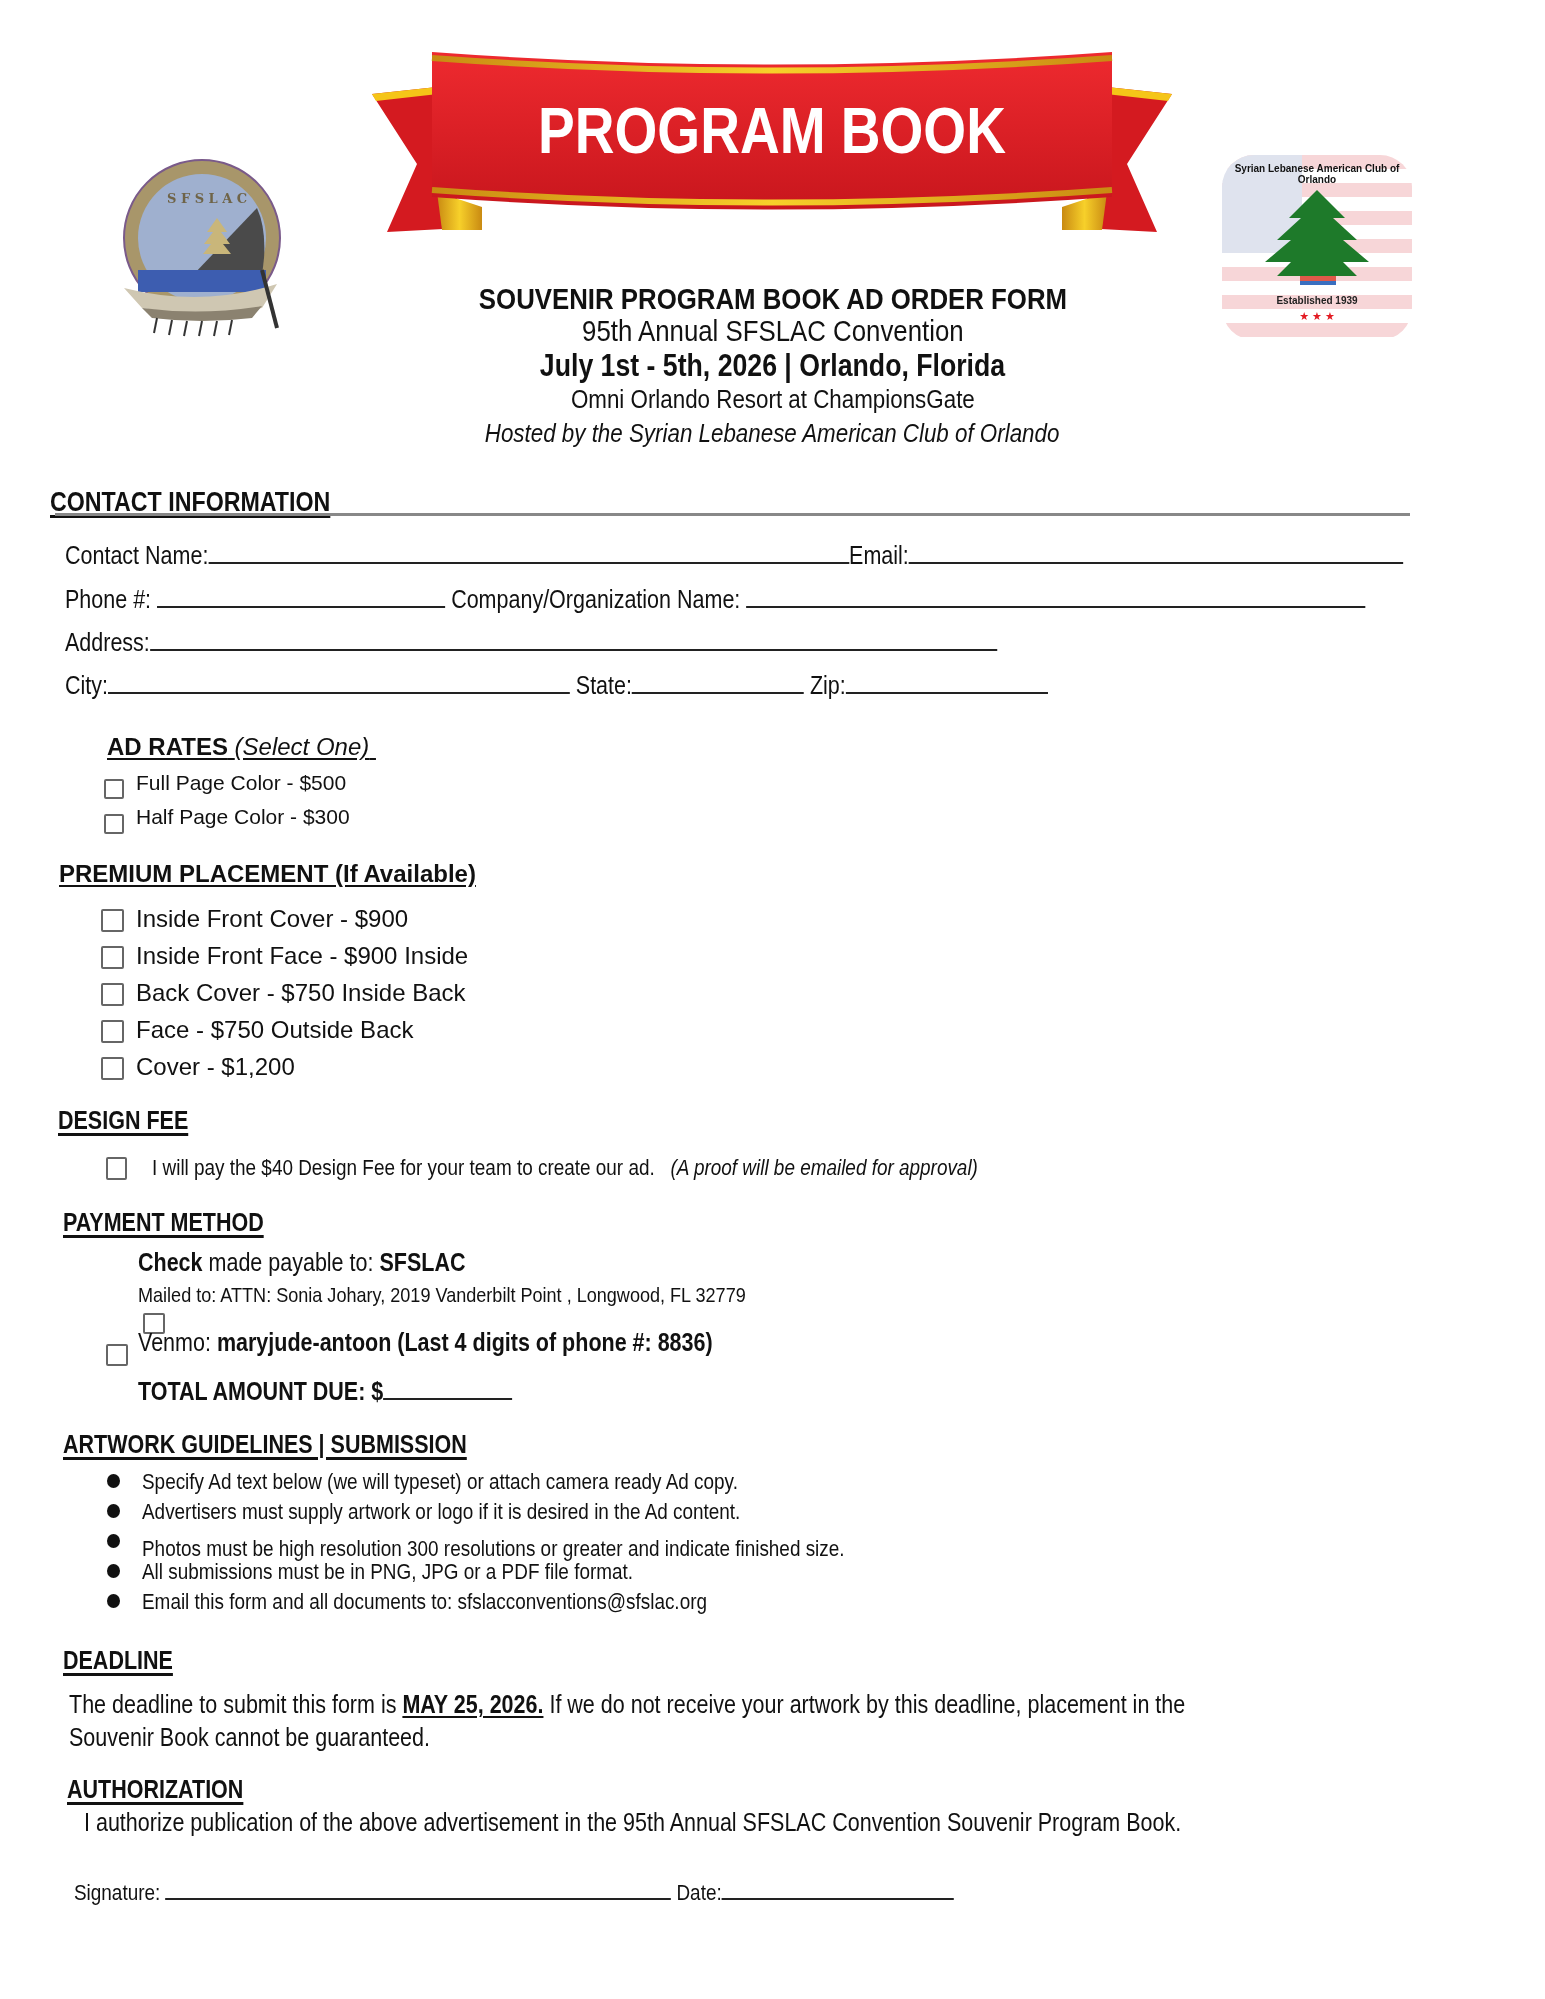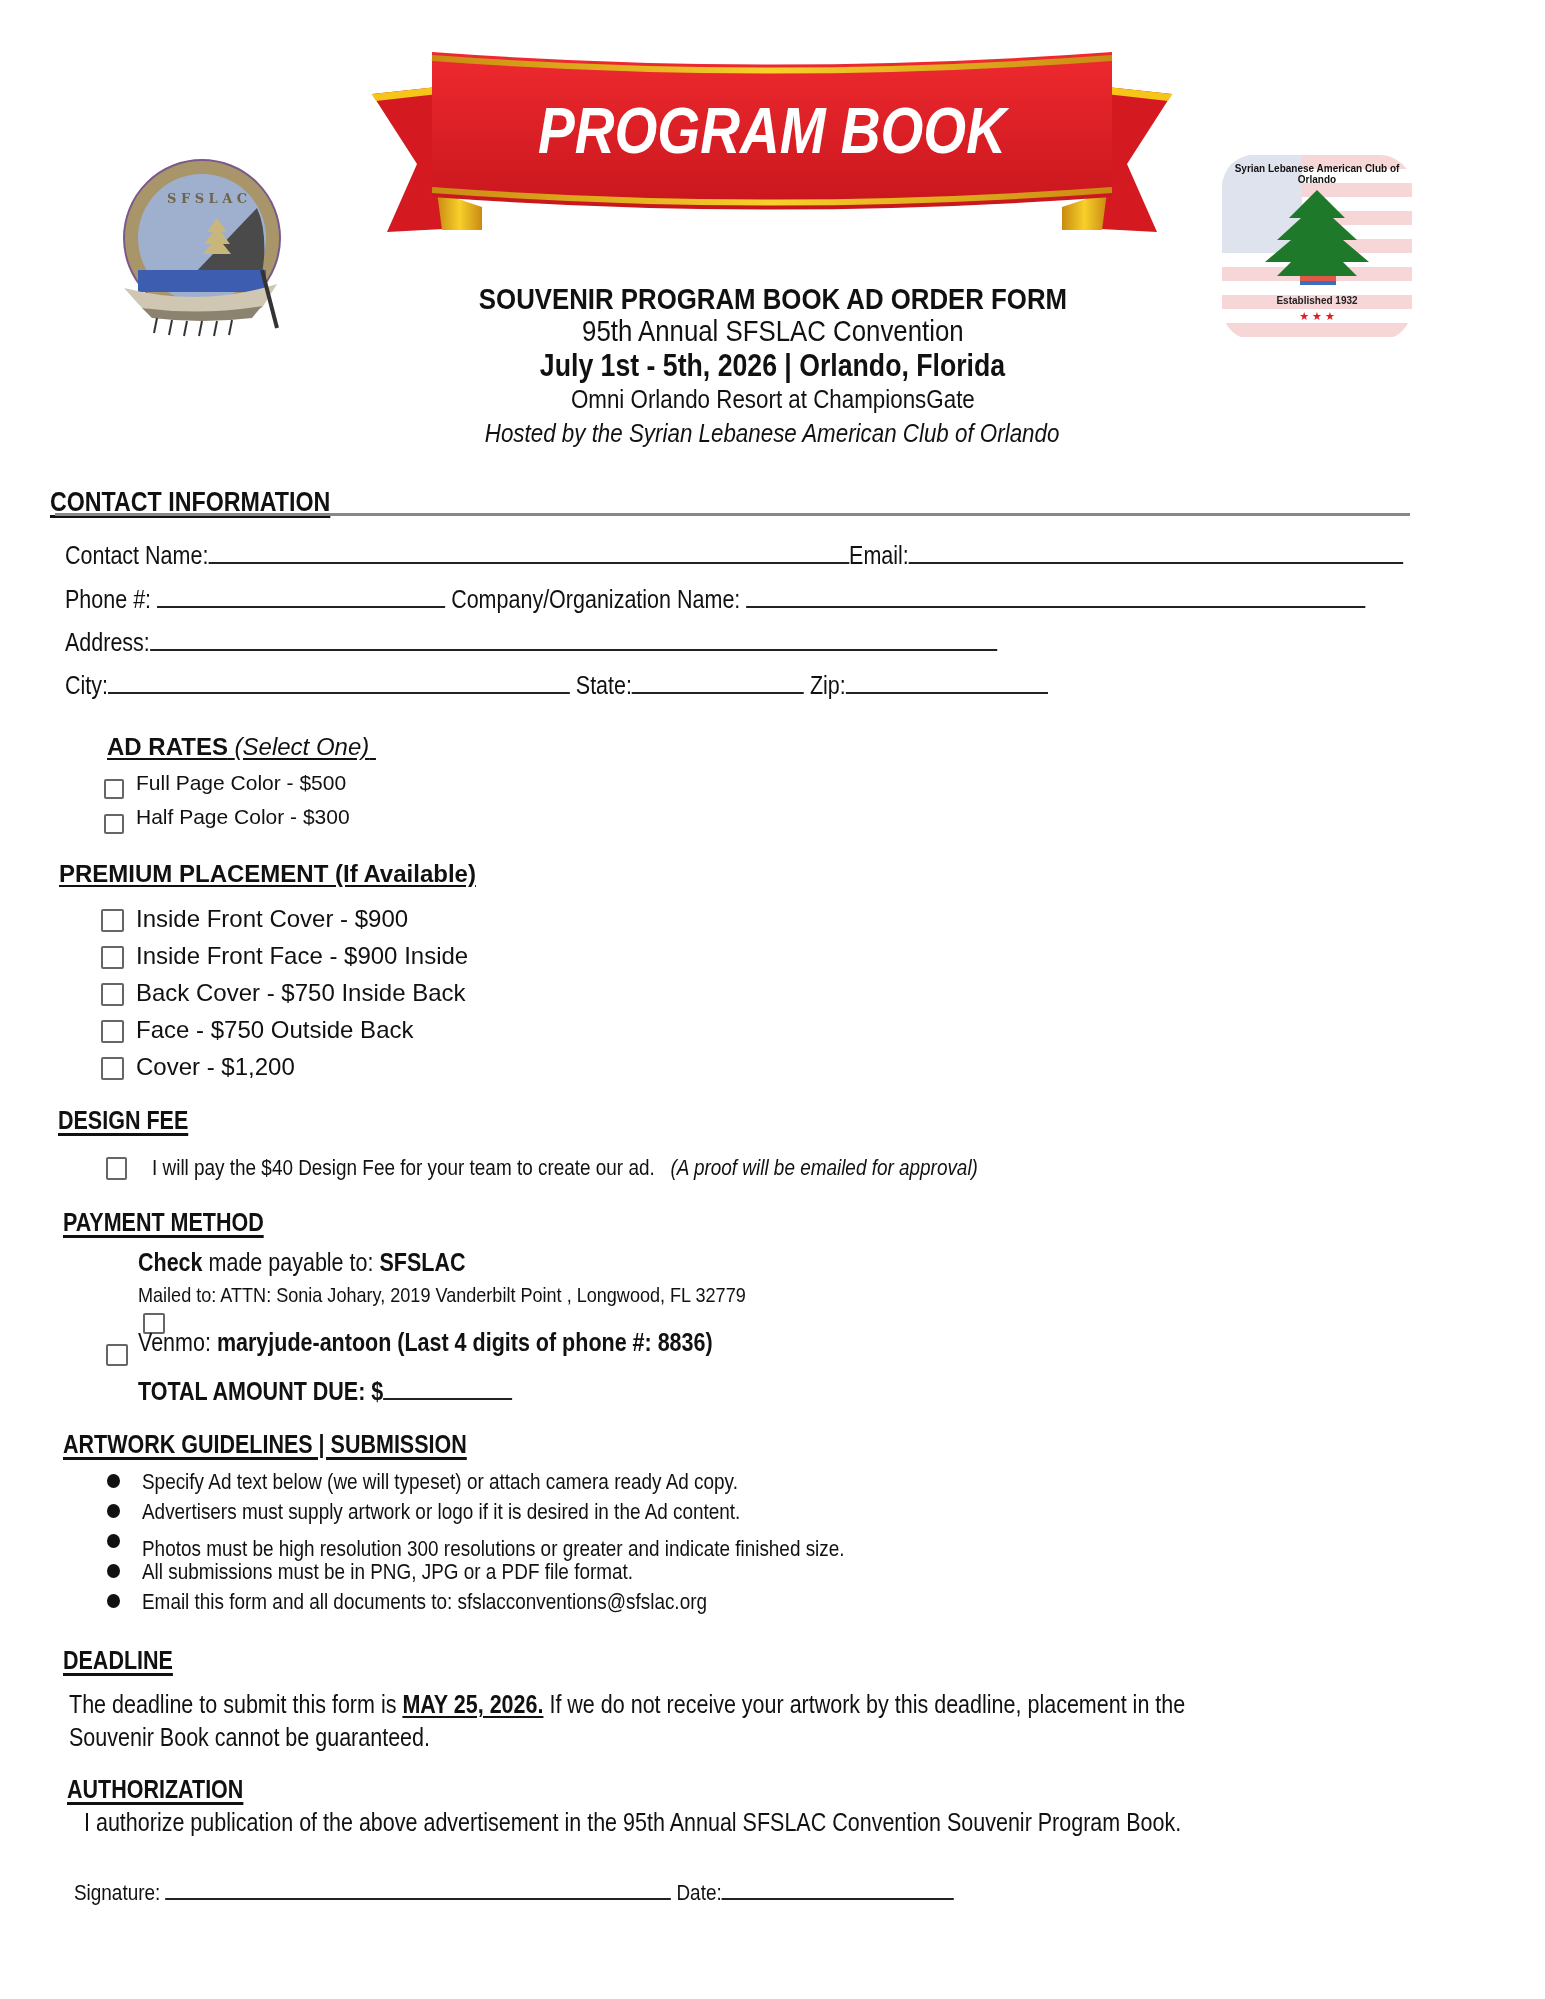--- a/index.html
+++ b/index.html
@@ -9,21 +9,21 @@
   .condc { transform: scaleX(0.86); transform-origin: center center; display: inline-block; white-space: nowrap; }
   .u { text-decoration: underline; text-underline-offset: 3px; }
   .hdr { font-weight: bold; font-size: 27px; text-decoration: underline; text-underline-offset: 4px; text-decoration-thickness: 3px; }
   .cb { position: absolute; width: 20px; height: 20px; border: 2px solid #666; border-radius: 2px; background: #fff; box-sizing: border-box; }
   .line { white-space: nowrap; font-size: 25px; }
   .blank { display: inline-block; border-bottom: 2px solid #222; height: 22px; vertical-align: baseline; }
 
   
   #banner { left: 372px; top: 52px; width: 800px; height: 180px; }
   #banner svg { position: absolute; left: 0; top: 0; }
-  #banner-text { position: absolute; left: 0; width: 800px; top: 42px; text-align: center; color: #fff; font-weight: bold; font-size: 64px; letter-spacing: 0px; font-style: italic; }
+  #banner-text { position: absolute; left: 0; width: 800px; top: 42px; text-align: center; color: #fff; font-weight: bold; font-size: 64px; letter-spacing: 0px; }
 
   
   #logo-left { left: 112px; top: 158px; width: 180px; height: 180px; }
   #logo-right { left: 1222px; top: 155px; width: 190px; height: 185px; }
 
   
   .center { left: 300px; width: 945px; text-align: center; }
   #title { top: 266px; font-size: 30px; font-weight: bold; margin-top: 16px; }
   #subtitle { top: 314px; font-size: 30px; }
   #dates { top: 348px; font-size: 31px; font-weight: bold; }
@@ -110,21 +110,21 @@
         <rect y="168" width="190" height="14"></rect>
       </g>
       <rect width="80" height="98" fill="#dfe3ee"></rect>
     </g>
     <path d="M95,35 l28,28 h-12 l24,22 h-14 l26,22 h-26 l14,14 h-80 l14,-14 h-26 l26,-22 h-14 l24,-22 h-12 Z" fill="#1e7a2a"></path>
     <rect x="78" y="121" width="36" height="5" fill="#e05a4a"></rect>
     <rect x="78" y="126" width="36" height="4" fill="#3a6fc0"></rect>
     <text x="95" y="116" font-family="DejaVu Sans, sans-serif" font-size="0" fill="#000"></text>
   </svg>
   <div class="abs" style="left:0;top:8px;width:190px;text-align:center;font-size:10px;font-weight:bold;">Syrian Lebanese American Club of Orlando</div>
-  <div class="abs" style="left:0;top:140px;width:190px;text-align:center;font-size:10px;font-weight:bold;color:#222;">Established 1932</div>
+  <div class="abs" style="left:0;top:140px;width:190px;text-align:center;font-size:10px;font-weight:bold;color:#222;">Established 1939</div>
   <div class="abs" style="left:0;top:155px;width:190px;text-align:center;font-size:11px;color:#e31b23;">★ ★ ★</div>
 </div>
 
 <div id="title" class="abs center"><span class="condc">SOUVENIR PROGRAM BOOK AD ORDER FORM</span></div>
 <div id="subtitle" class="abs center"><span class="condc">95th Annual SFSLAC Convention</span></div>
 <div id="dates" class="abs center"><span class="condc">July 1st - 5th, 2026 | Orlando, Florida</span></div>
 <div id="venue" class="abs center"><span class="condc">Omni Orlando Resort at ChampionsGate</span></div>
 <div id="host" class="abs center"><span class="condc">Hosted by the Syrian Lebanese American Club of Orlando</span></div>
 
 <div class="abs" style="left:50px;top:487px;">

